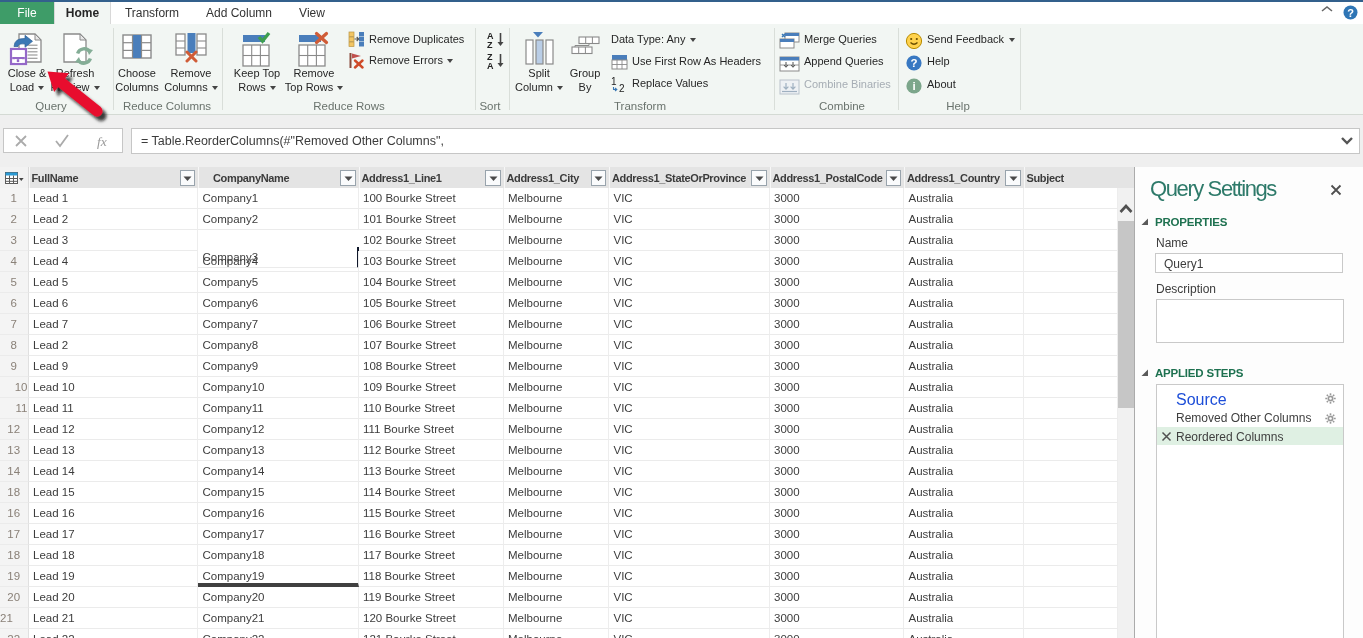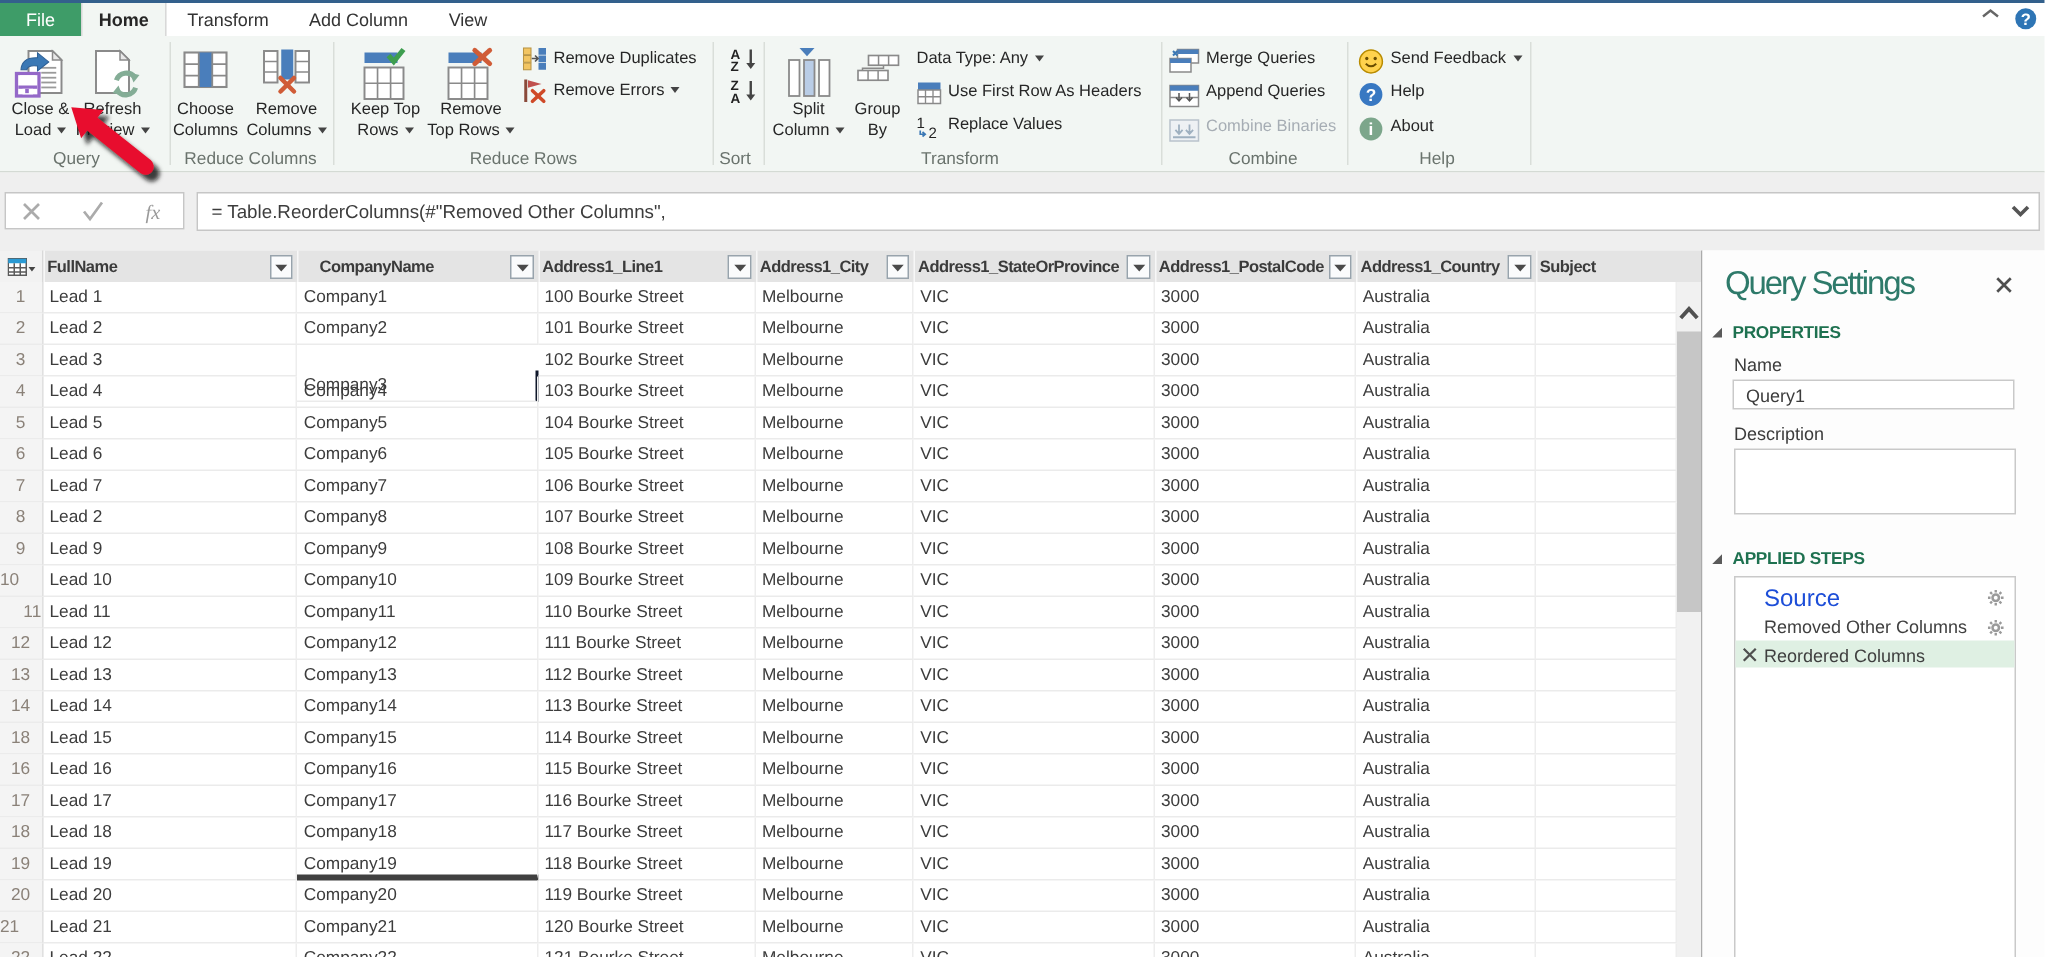--- a/index.html
+++ b/index.html
@@ -392,21 +392,21 @@
 <div class="abs" style="left:1023.5px;top:335px;width:94px;height:21px;border-right:1px solid #ededed;border-bottom:1px solid #ebebeb;color:#3c3c3c;font-size:11.5px;line-height:20px;padding-left:4.5px;white-space:nowrap;overflow:hidden"></div>
 <div class="abs" style="left:0;top:356px;width:28.5px;height:21px;background:#f4f4f4;border-right:1px solid #e0e0e0;border-bottom:1px solid #ebebeb;color:#8a8178;font-size:11.5px;text-align:center;line-height:20px">9</div>
 <div class="abs" style="left:28.5px;top:356px;width:169.5px;height:21px;border-right:1px solid #ededed;border-bottom:1px solid #ebebeb;color:#3c3c3c;font-size:11.5px;line-height:20px;padding-left:4.5px;white-space:nowrap;overflow:hidden">Lead 9</div>
 <div class="abs" style="left:198px;top:356px;width:160.5px;height:21px;border-right:1px solid #ededed;border-bottom:1px solid #ebebeb;color:#3c3c3c;font-size:11.5px;line-height:20px;padding-left:4.5px;white-space:nowrap;overflow:hidden">Company9</div>
 <div class="abs" style="left:358.5px;top:356px;width:145px;height:21px;border-right:1px solid #ededed;border-bottom:1px solid #ebebeb;color:#3c3c3c;font-size:11.5px;line-height:20px;padding-left:4.5px;white-space:nowrap;overflow:hidden">108 Bourke Street</div>
 <div class="abs" style="left:503.5px;top:356px;width:105.5px;height:21px;border-right:1px solid #ededed;border-bottom:1px solid #ebebeb;color:#3c3c3c;font-size:11.5px;line-height:20px;padding-left:4.5px;white-space:nowrap;overflow:hidden">Melbourne</div>
 <div class="abs" style="left:609px;top:356px;width:160.5px;height:21px;border-right:1px solid #ededed;border-bottom:1px solid #ebebeb;color:#3c3c3c;font-size:11.5px;line-height:20px;padding-left:4.5px;white-space:nowrap;overflow:hidden">VIC</div>
 <div class="abs" style="left:769.5px;top:356px;width:134.5px;height:21px;border-right:1px solid #ededed;border-bottom:1px solid #ebebeb;color:#3c3c3c;font-size:11.5px;line-height:20px;padding-left:4.5px;white-space:nowrap;overflow:hidden">3000</div>
 <div class="abs" style="left:904px;top:356px;width:119.5px;height:21px;border-right:1px solid #ededed;border-bottom:1px solid #ebebeb;color:#3c3c3c;font-size:11.5px;line-height:20px;padding-left:4.5px;white-space:nowrap;overflow:hidden">Australia</div>
 <div class="abs" style="left:1023.5px;top:356px;width:94px;height:21px;border-right:1px solid #ededed;border-bottom:1px solid #ebebeb;color:#3c3c3c;font-size:11.5px;line-height:20px;padding-left:4.5px;white-space:nowrap;overflow:hidden"></div>
-<div class="abs" style="left:0;top:377px;width:28.5px;height:21px;background:#f4f4f4;border-right:1px solid #e0e0e0;border-bottom:1px solid #ebebeb;color:#8a8178;font-size:11.5px;text-align:left;line-height:20px">10</div>
+<div class="abs" style="left:0;top:377px;width:28.5px;height:21px;background:#f4f4f4;border-right:1px solid #e0e0e0;border-bottom:1px solid #ebebeb;color:#8a8178;font-size:11.5px;text-align:right;line-height:20px">10</div>
 <div class="abs" style="left:28.5px;top:377px;width:169.5px;height:21px;border-right:1px solid #ededed;border-bottom:1px solid #ebebeb;color:#3c3c3c;font-size:11.5px;line-height:20px;padding-left:4.5px;white-space:nowrap;overflow:hidden">Lead 10</div>
 <div class="abs" style="left:198px;top:377px;width:160.5px;height:21px;border-right:1px solid #ededed;border-bottom:1px solid #ebebeb;color:#3c3c3c;font-size:11.5px;line-height:20px;padding-left:4.5px;white-space:nowrap;overflow:hidden">Company10</div>
 <div class="abs" style="left:358.5px;top:377px;width:145px;height:21px;border-right:1px solid #ededed;border-bottom:1px solid #ebebeb;color:#3c3c3c;font-size:11.5px;line-height:20px;padding-left:4.5px;white-space:nowrap;overflow:hidden">109 Bourke Street</div>
 <div class="abs" style="left:503.5px;top:377px;width:105.5px;height:21px;border-right:1px solid #ededed;border-bottom:1px solid #ebebeb;color:#3c3c3c;font-size:11.5px;line-height:20px;padding-left:4.5px;white-space:nowrap;overflow:hidden">Melbourne</div>
 <div class="abs" style="left:609px;top:377px;width:160.5px;height:21px;border-right:1px solid #ededed;border-bottom:1px solid #ebebeb;color:#3c3c3c;font-size:11.5px;line-height:20px;padding-left:4.5px;white-space:nowrap;overflow:hidden">VIC</div>
 <div class="abs" style="left:769.5px;top:377px;width:134.5px;height:21px;border-right:1px solid #ededed;border-bottom:1px solid #ebebeb;color:#3c3c3c;font-size:11.5px;line-height:20px;padding-left:4.5px;white-space:nowrap;overflow:hidden">3000</div>
 <div class="abs" style="left:904px;top:377px;width:119.5px;height:21px;border-right:1px solid #ededed;border-bottom:1px solid #ebebeb;color:#3c3c3c;font-size:11.5px;line-height:20px;padding-left:4.5px;white-space:nowrap;overflow:hidden">Australia</div>
 <div class="abs" style="left:1023.5px;top:377px;width:94px;height:21px;border-right:1px solid #ededed;border-bottom:1px solid #ebebeb;color:#3c3c3c;font-size:11.5px;line-height:20px;padding-left:4.5px;white-space:nowrap;overflow:hidden"></div>
 <div class="abs" style="left:0;top:398px;width:28.5px;height:21px;background:#f4f4f4;border-right:1px solid #e0e0e0;border-bottom:1px solid #ebebeb;color:#8a8178;font-size:11.5px;text-align:right;line-height:20px">11</div>
 <div class="abs" style="left:28.5px;top:398px;width:169.5px;height:21px;border-right:1px solid #ededed;border-bottom:1px solid #ebebeb;color:#3c3c3c;font-size:11.5px;line-height:20px;padding-left:4.5px;white-space:nowrap;overflow:hidden">Lead 11</div>

